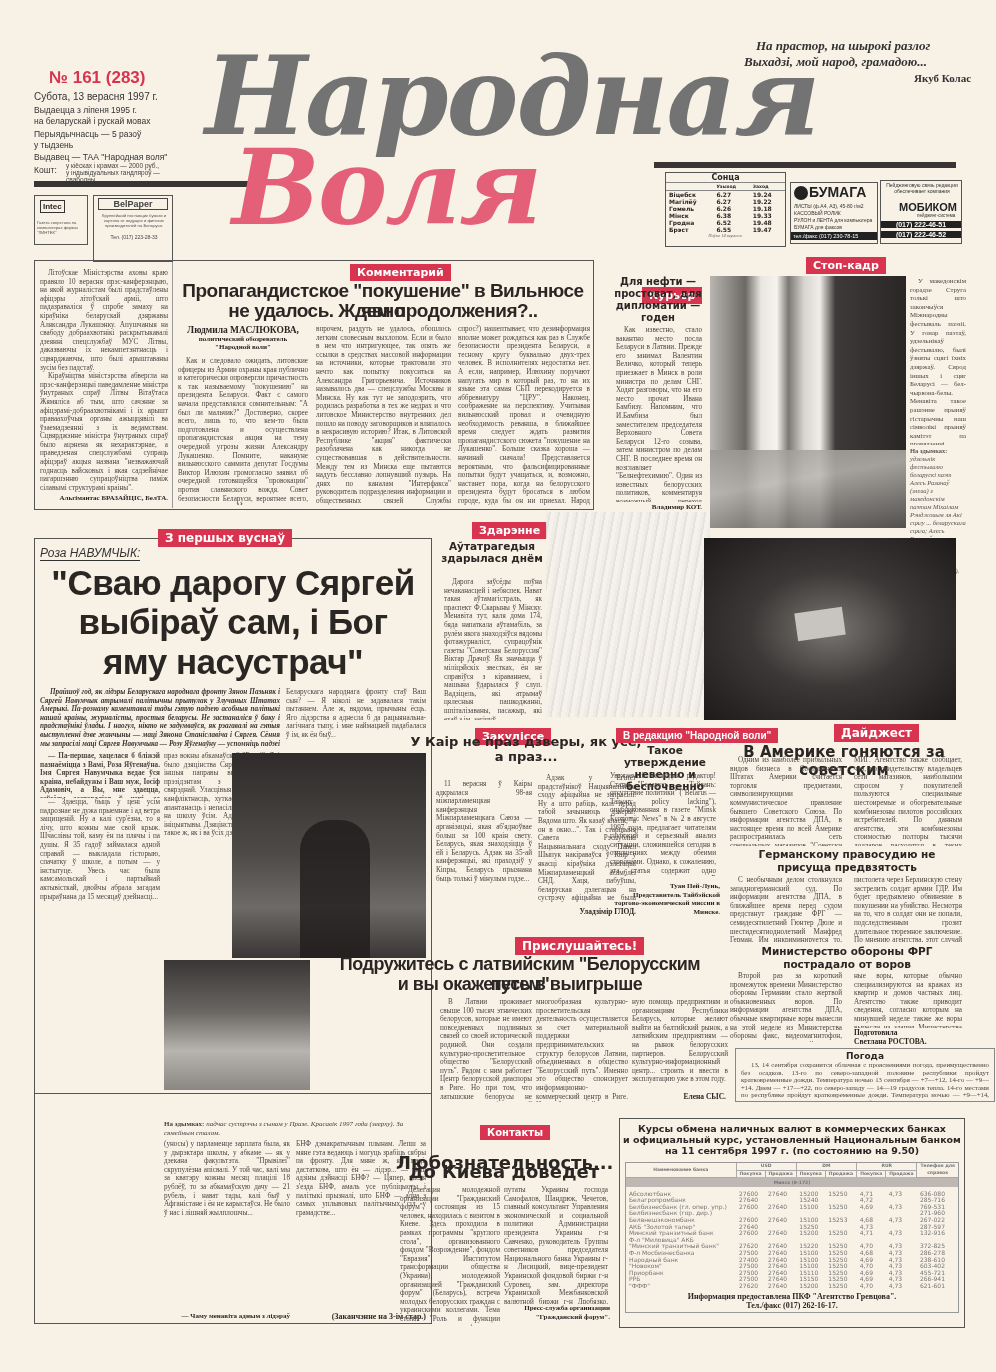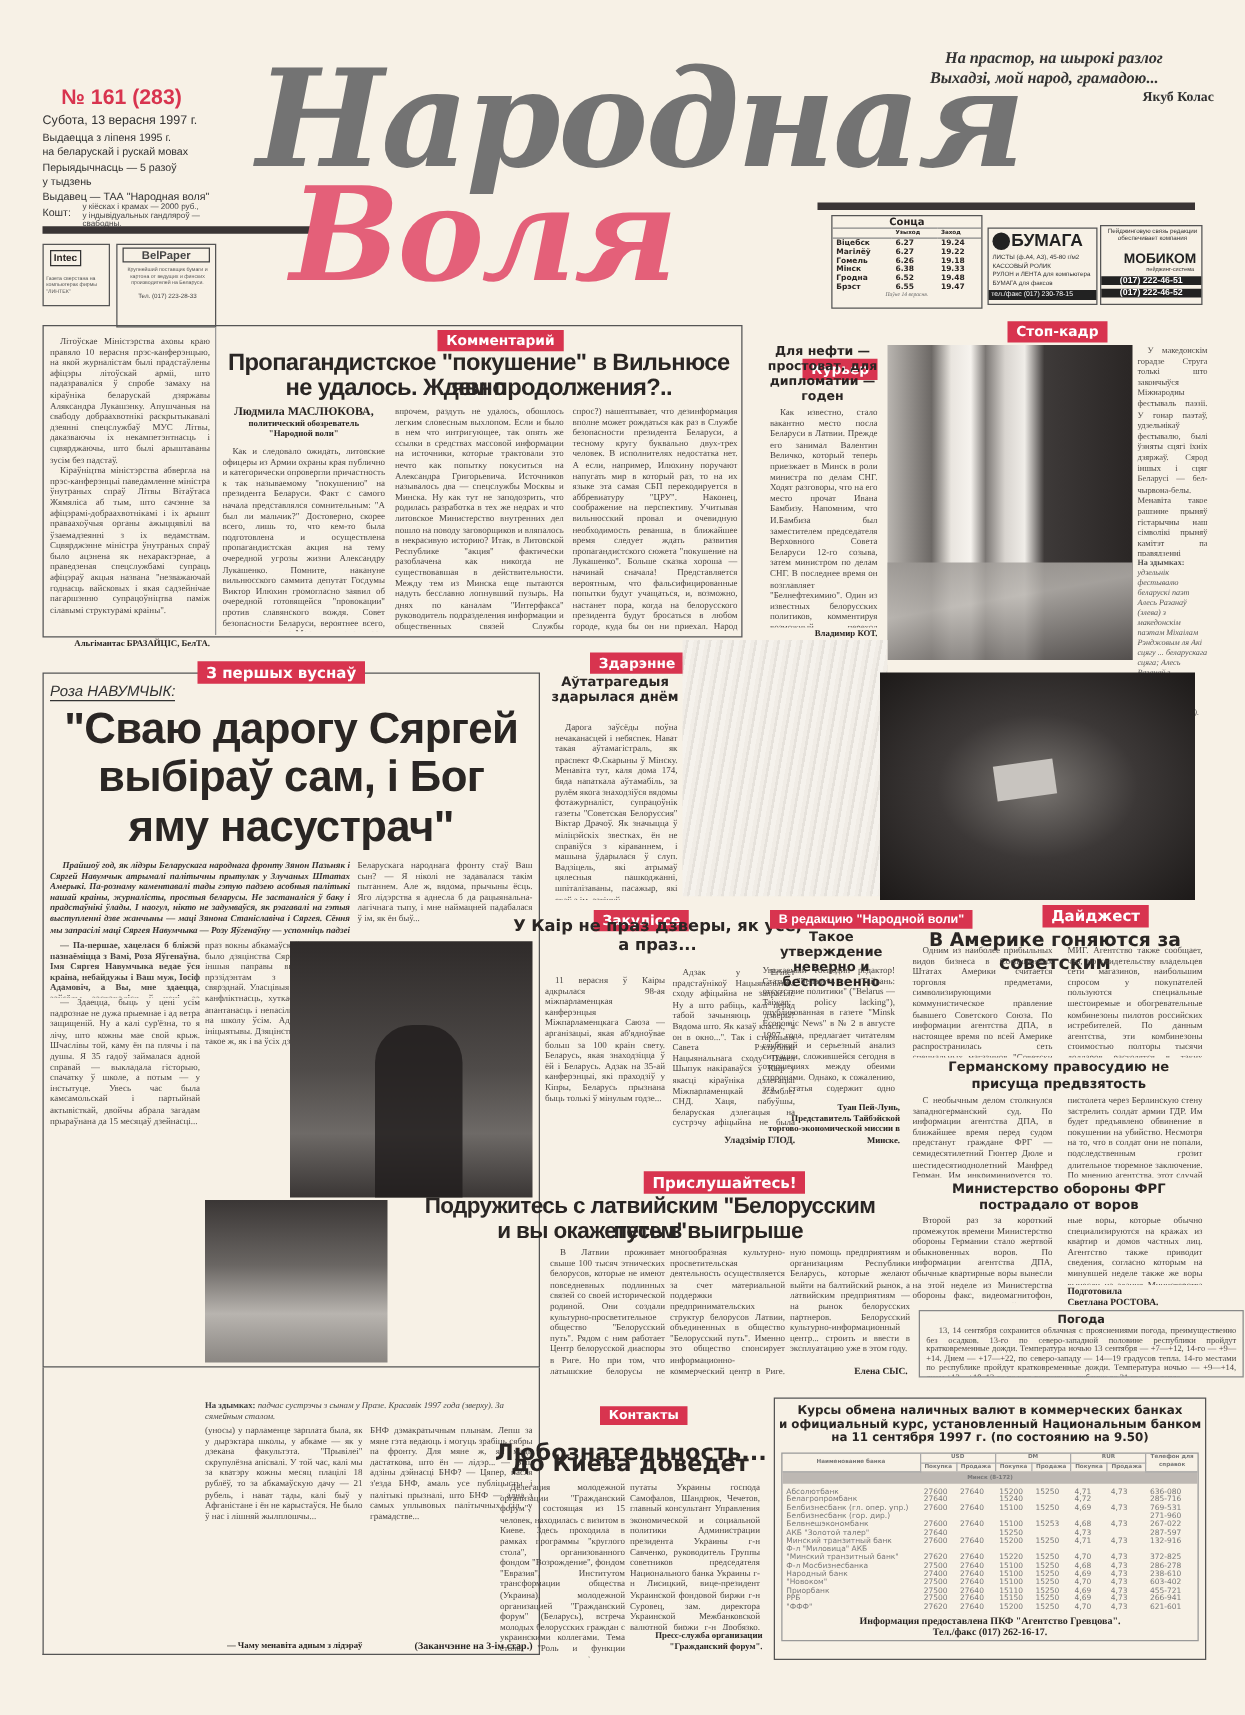--- a/index.html
+++ b/index.html
@@ -117,21 +117,21 @@
     <div class="abs sans" style="left:0;top:40px;width:80px;text-align:center;font-size:7px;font-weight:bold;color:#fff;background:#222;">(017) 222-46-51</div>
     <div class="abs sans" style="left:0;top:50px;width:80px;text-align:center;font-size:7px;font-weight:bold;color:#fff;background:#222;">(017) 222-46-52</div>
   </div>
 </div>
 
 <div class="box" style="left:34px;top:260px;width:560px;height:250px;"></div>
 
 <div class="abs" style="left:40px;top:265px;width:128px;height:240px;">
   <div class="body-text" style="margin-top:4px;text-indent:8px;">Літоўскае Міністэрства аховы краю правяло 10 верасня прэс-канферэнцыю, на якой журналістам былі прадстаўлены афіцэры літоўскай арміі, што падазраваліся ў спробе замаху на кіраўніка беларускай дзяржавы Аляксандра Лукашэнку. Апушчаныя на свабоду добраахвотнікі раскрытыкавалі дзеянні спецслужбаў МУС Літвы, даказваючы іх некампетэнтнасць і сцвярджаючы, што былі арыштаваны зусім без падстаў.</div>
   <div class="body-text" style="text-indent:8px;">Кіраўніцтва міністэрства абвергла на прэс-канферэнцыі паведамленне міністра ўнутраных спраў Літвы Вітаўтаса Жямяліса аб тым, што сачэнне за афіцэрамі-добраахвотнікамі і іх арышт праваахоўчыя органы ажыццявілі ва ўзаемадзеянні з іх ведамствам. Сцвярджэнне міністра ўнутраных спраў было ацэнена як нехарактэрнае, а праведзеная спецслужбамі супраць афіцэраў акцыя названа "незважаючай годнасць вайсковых і якая садзейнічае пагаршэнню супрацоўніцтва паміж сілавымі структурамі краіны".</div>
-  <div style="font-size:7px;font-weight:bold;text-align:right;margin-top:19px;">Альгімантас БРАЗАЙЦІС, БелТА.</div>
+  <div style="font-size:7px;font-weight:bold;text-align:right;margin-top:2px;">Альгімантас БРАЗАЙЦІС, БелТА.</div>
 </div>
 <div class="rule" style="left:172px;top:262px;width:1px;height:246px;background:#999;"></div>
 
 <div class="tag" style="left:350px;top:264px;">Комментарий</div>
 <div class="abs condensed center" style="left:176px;top:281px;width:414px;font-size:19px;line-height:20px;">Пропагандистское "покушение" в Вильнюсе явно</div>
 <div class="abs condensed center" style="left:176px;top:301px;width:414px;font-size:19px;line-height:20px;">не удалось. Ждем продолжения?..</div>
 <div class="abs center" style="left:178px;top:325px;width:130px;">
   <div style="font-size:9.5px;font-weight:bold;">Людмила МАСЛЮКОВА,</div>
   <div style="font-size:7px;font-weight:bold;">политический обозреватель</div>
   <div style="font-size:7px;font-weight:bold;">"Народной воли"</div>

